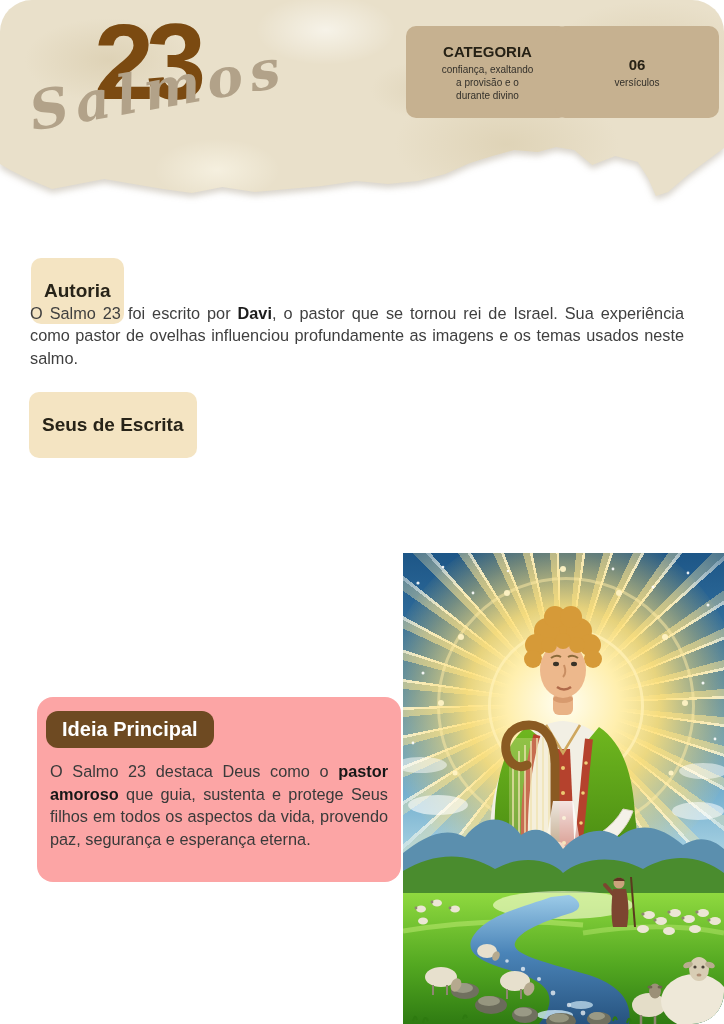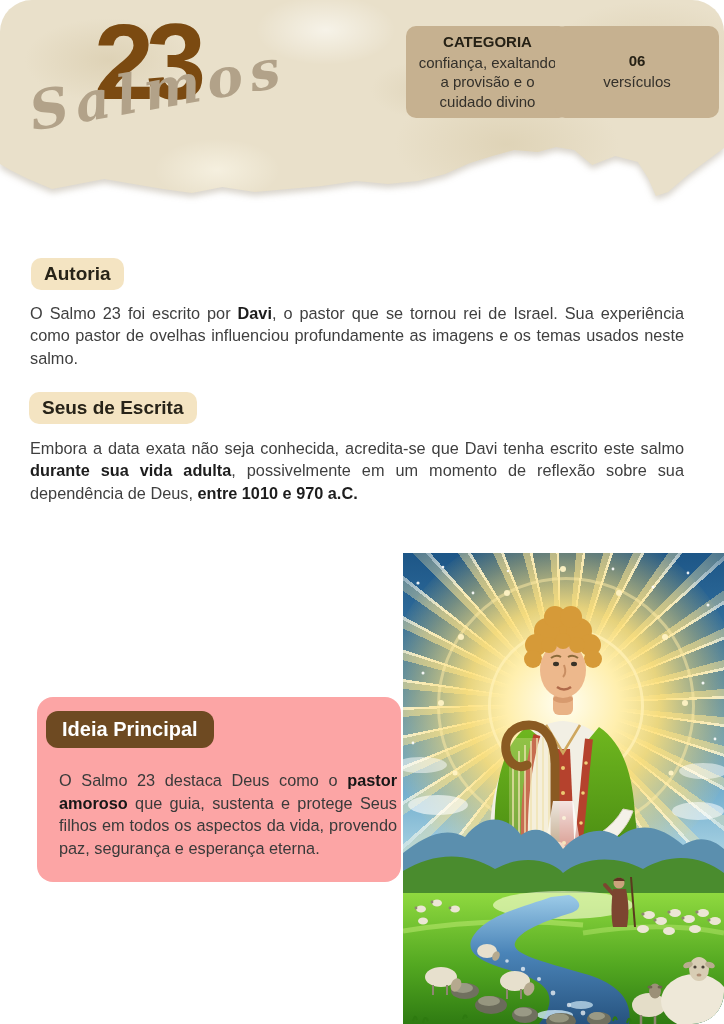--- a/index.html
+++ b/index.html
@@ -26,39 +26,39 @@
     letter-spacing:-8px;line-height:1;color:#7b4a11;}
   .book-script{position:absolute;left:36px;top:74px;font-family:"DejaVu Serif",serif;
     font-style:italic;font-weight:700;font-size:54px;letter-spacing:7px;color:#b2a289;
     transform:rotate(-10deg);transform-origin:30px 70px;}
   .tagbox{position:absolute;top:26px;height:92px;background:#c6b190;border-radius:10px;
     box-sizing:border-box;display:flex;flex-direction:column;align-items:center;
     justify-content:center;text-align:center;padding:4px 6px;}
   .tagbox.cat{left:406px;width:163px;}
   .tagbox.ver{left:555px;width:164px;}
   .tag-label{font-weight:700;font-size:15px;color:#262115;margin-bottom:3px;}
-  .tag-line{font-size:15px;line-height:1.3;color:#33302a;}
+  .tag-line{font-size:10px;line-height:1.3;color:#33302a;}
 
   
-  .pill{position:absolute;background:#f4e4c2;border-radius:10px;padding:5px 13px;
+  .pill{position:absolute;background:#f4e4c2;border-radius:10px;padding:22px 13px;
     font-weight:700;font-size:19px;color:#272318;}
   .pill-autoria{left:31px;top:258px;}
   .pill-data{left:29px;top:392px;}
   .para{position:absolute;left:30px;width:654px;margin:0;text-align:justify;
     font-size:16.3px;line-height:22.4px;color:#3f3f3f;}
   .para b{color:#1d1d1d;}
   .para-autoria{top:302px;}
   .para-data{top:437px;}
 
   
   .idea-card{position:absolute;left:37px;top:697px;width:364px;height:185px;
     background:#fca5a5;border-radius:16px;}
   .idea-pill{position:absolute;left:9px;top:14px;background:#6e4a22;color:#ffffff;
     border-radius:12px;padding:7px 16px;font-weight:700;font-size:20px;}
-  .idea-text{position:absolute;left:13px;top:63px;width:338px;margin:9px;
+  .idea-text{position:absolute;left:13px;top:63px;width:338px;margin:0;
     text-align:justify;font-size:16.3px;line-height:22.6px;color:#3a3a3a;}
   .idea-text b{color:#171717;}
 
   
   .illus{position:absolute;left:403px;top:553px;width:321px;height:471px;
     overflow:hidden;background:#2a6593;}
   .sky{position:absolute;inset:0;
     background:linear-gradient(180deg,#1d5687 0%,#3f80ad 28%,#78b2d0 52%,#b9dde9 68%,#8ec6da 78%,#7ab7cf 100%);}
   .rays{position:absolute;left:-120px;top:-130px;width:560px;height:560px;border-radius:50%;
     background:repeating-conic-gradient(from 2deg at 50% 50%,
@@ -82,33 +82,32 @@
   <div class="header-shadow">
     <div class="header"></div>
   </div>
   <div class="psalm-number">23</div>
   <div class="book-script">Salmos</div>
 
   <div class="tagbox cat">
     <div class="tag-label">CATEGORIA</div>
     <div class="tag-line">confiança, exaltando</div>
     <div class="tag-line">a provisão e o</div>
-    <div class="tag-line">cuidado divino</div>
+    <div class="tag-line">durante divino</div>
   </div>
 
   <div class="tagbox ver">
     <div class="tag-label">06</div>
     <div class="tag-line">versículos</div>
   </div>
 
   <div class="pill pill-autoria">Autoria</div>
   <p class="para para-autoria"><span>O Salmo 23 foi escrito por </span><b>Davi</b><span>, o pastor que se tornou rei de Israel. Sua experiência como pastor de ovelhas influenciou profundamente as imagens e os temas usados neste salmo.</span></p>
 
   <div class="pill pill-data">Seus de Escrita</div>
-  <p class="para para-data"><span>Embora a data exata não seja conhecida, acredita-se que Davi tenha escrito este salmo </span><b>durante sua vida adulta</b><span>, possivelmente em um momento de reflexão sobre sua dependência de Deus, </span><b>entre 1010 e 970 a.C.</b></p>
 
   <div class="idea-card">
     <div class="idea-pill">Ideia Principal</div>
     <p class="idea-text"><span>O Salmo 23 destaca Deus como o </span><b>pastor amoroso</b><span> que guia, sustenta e protege Seus filhos em todos os aspectos da vida, provendo paz, segurança e esperança eterna.</span></p>
   </div>
 
   <div class="illus">
     <div class="sky"></div>
     <div class="rays"></div>
     <div class="halo"></div>

